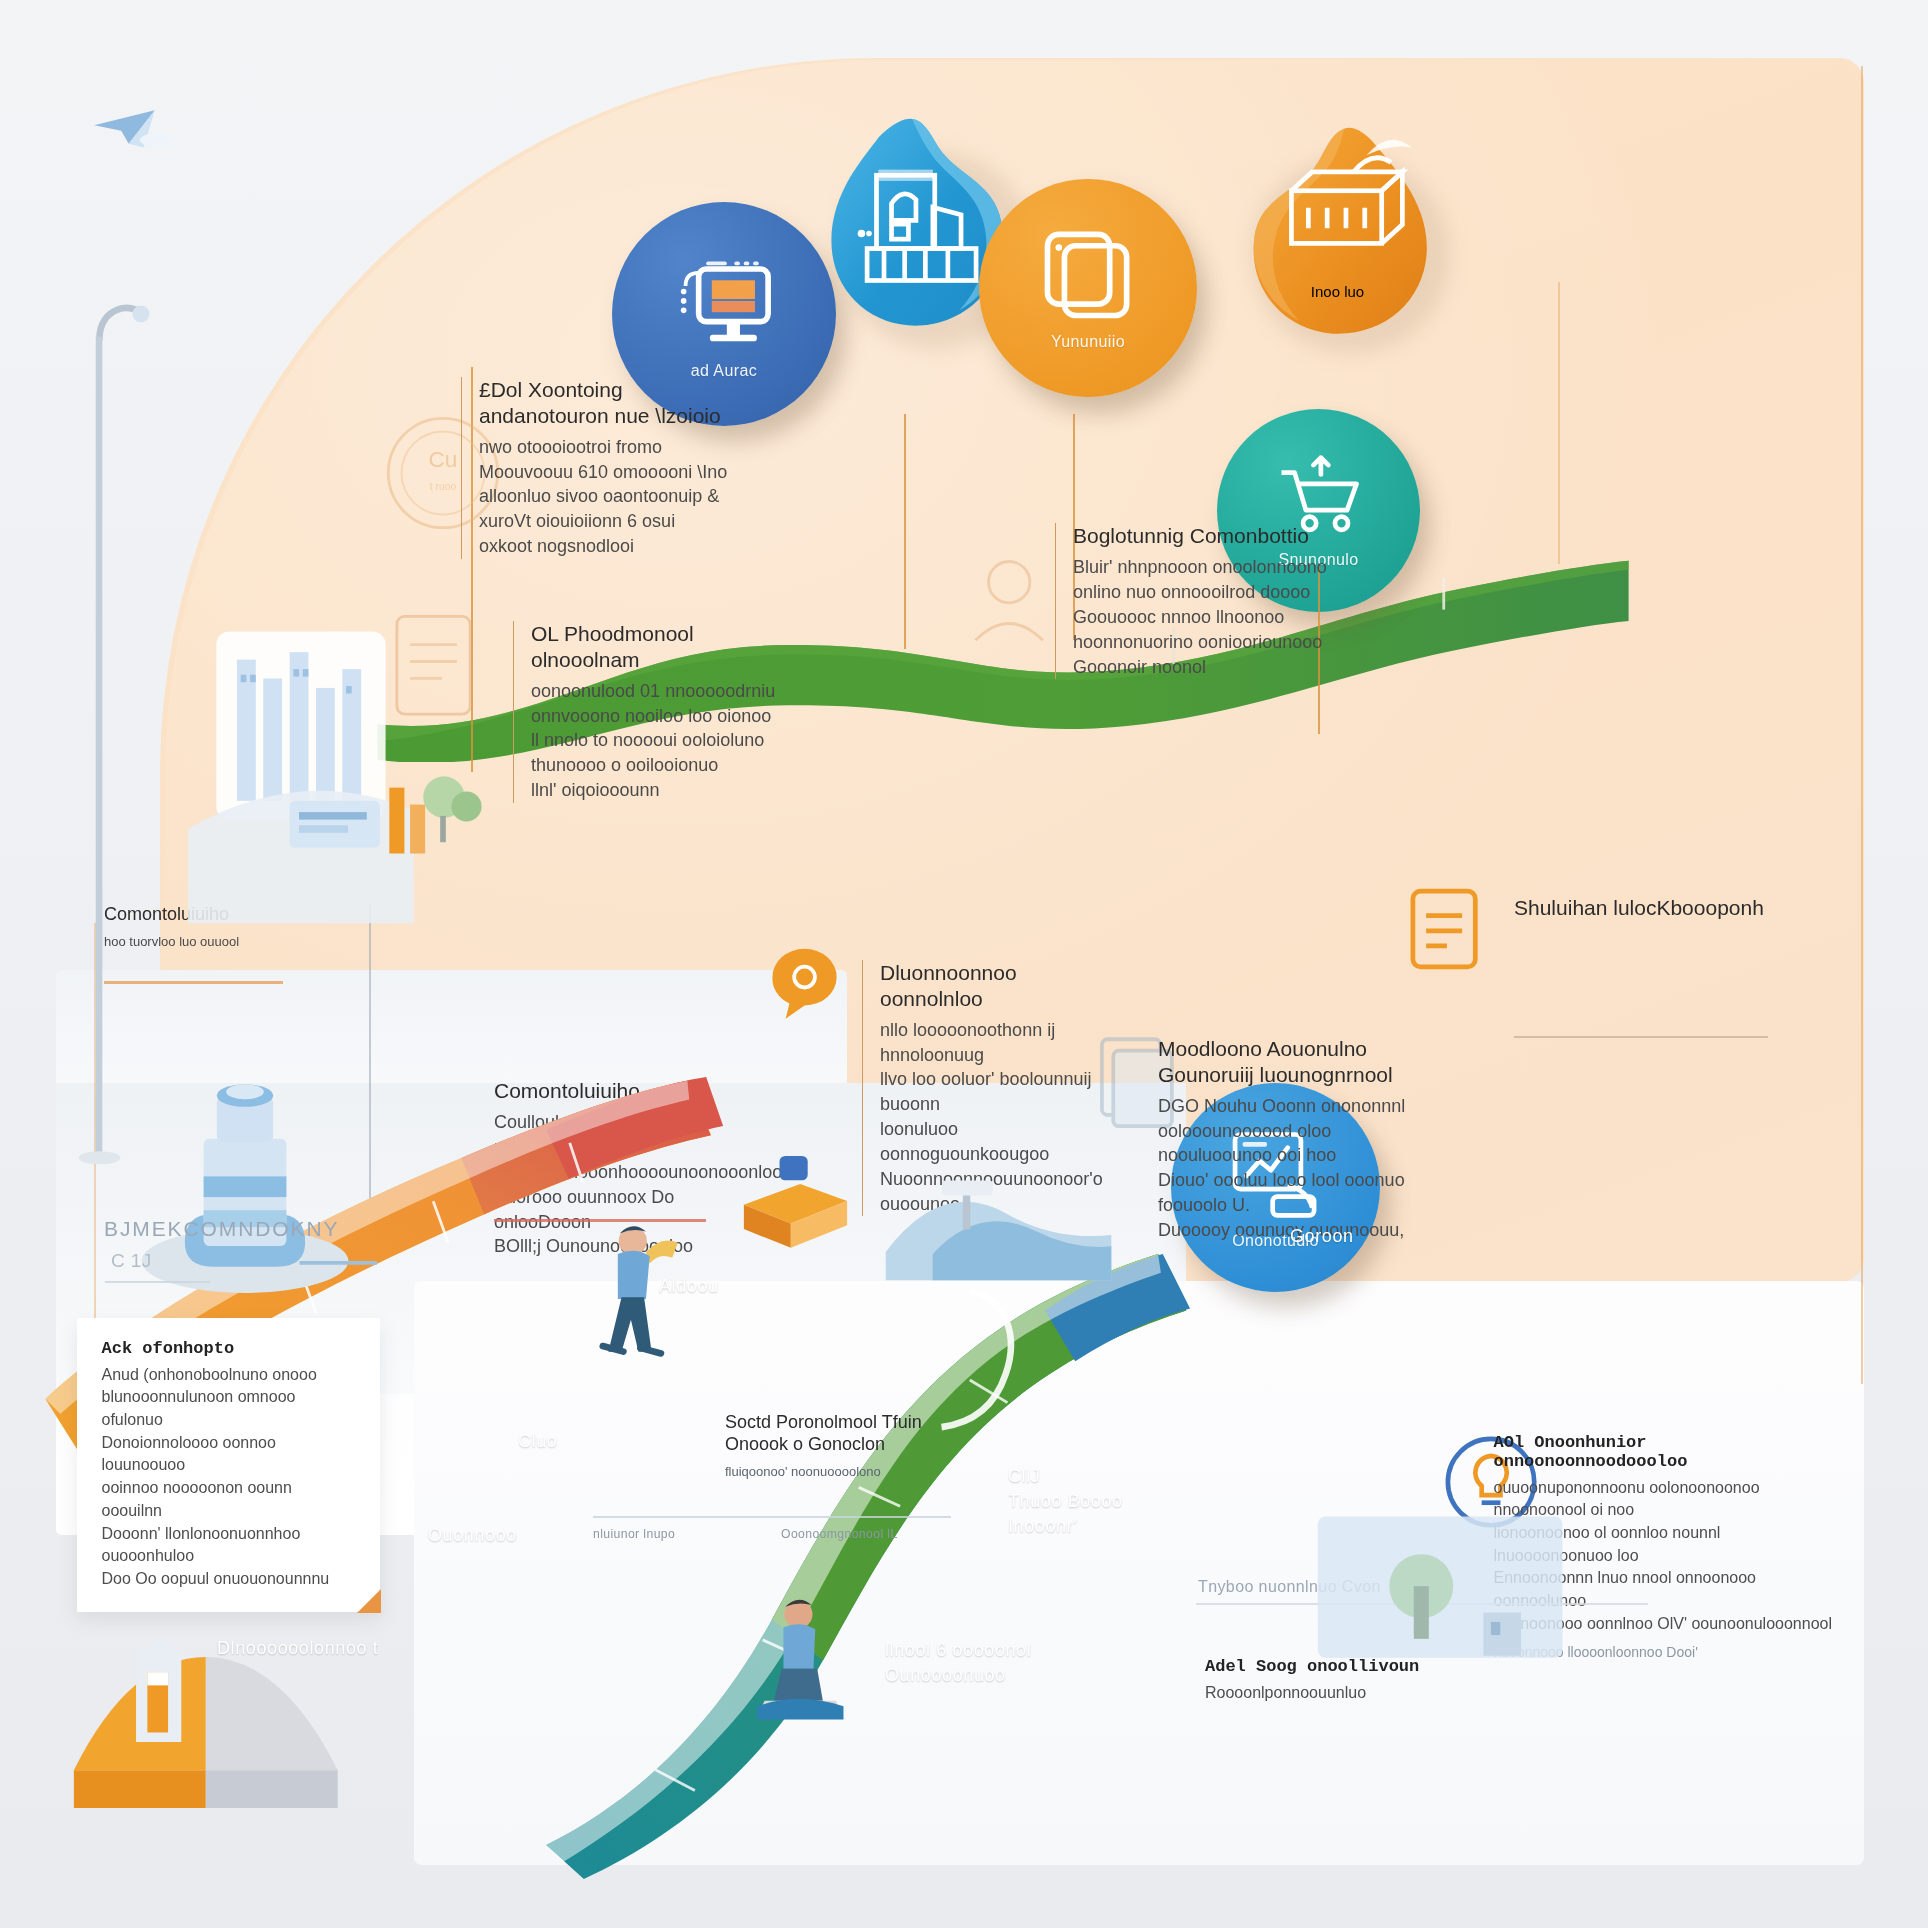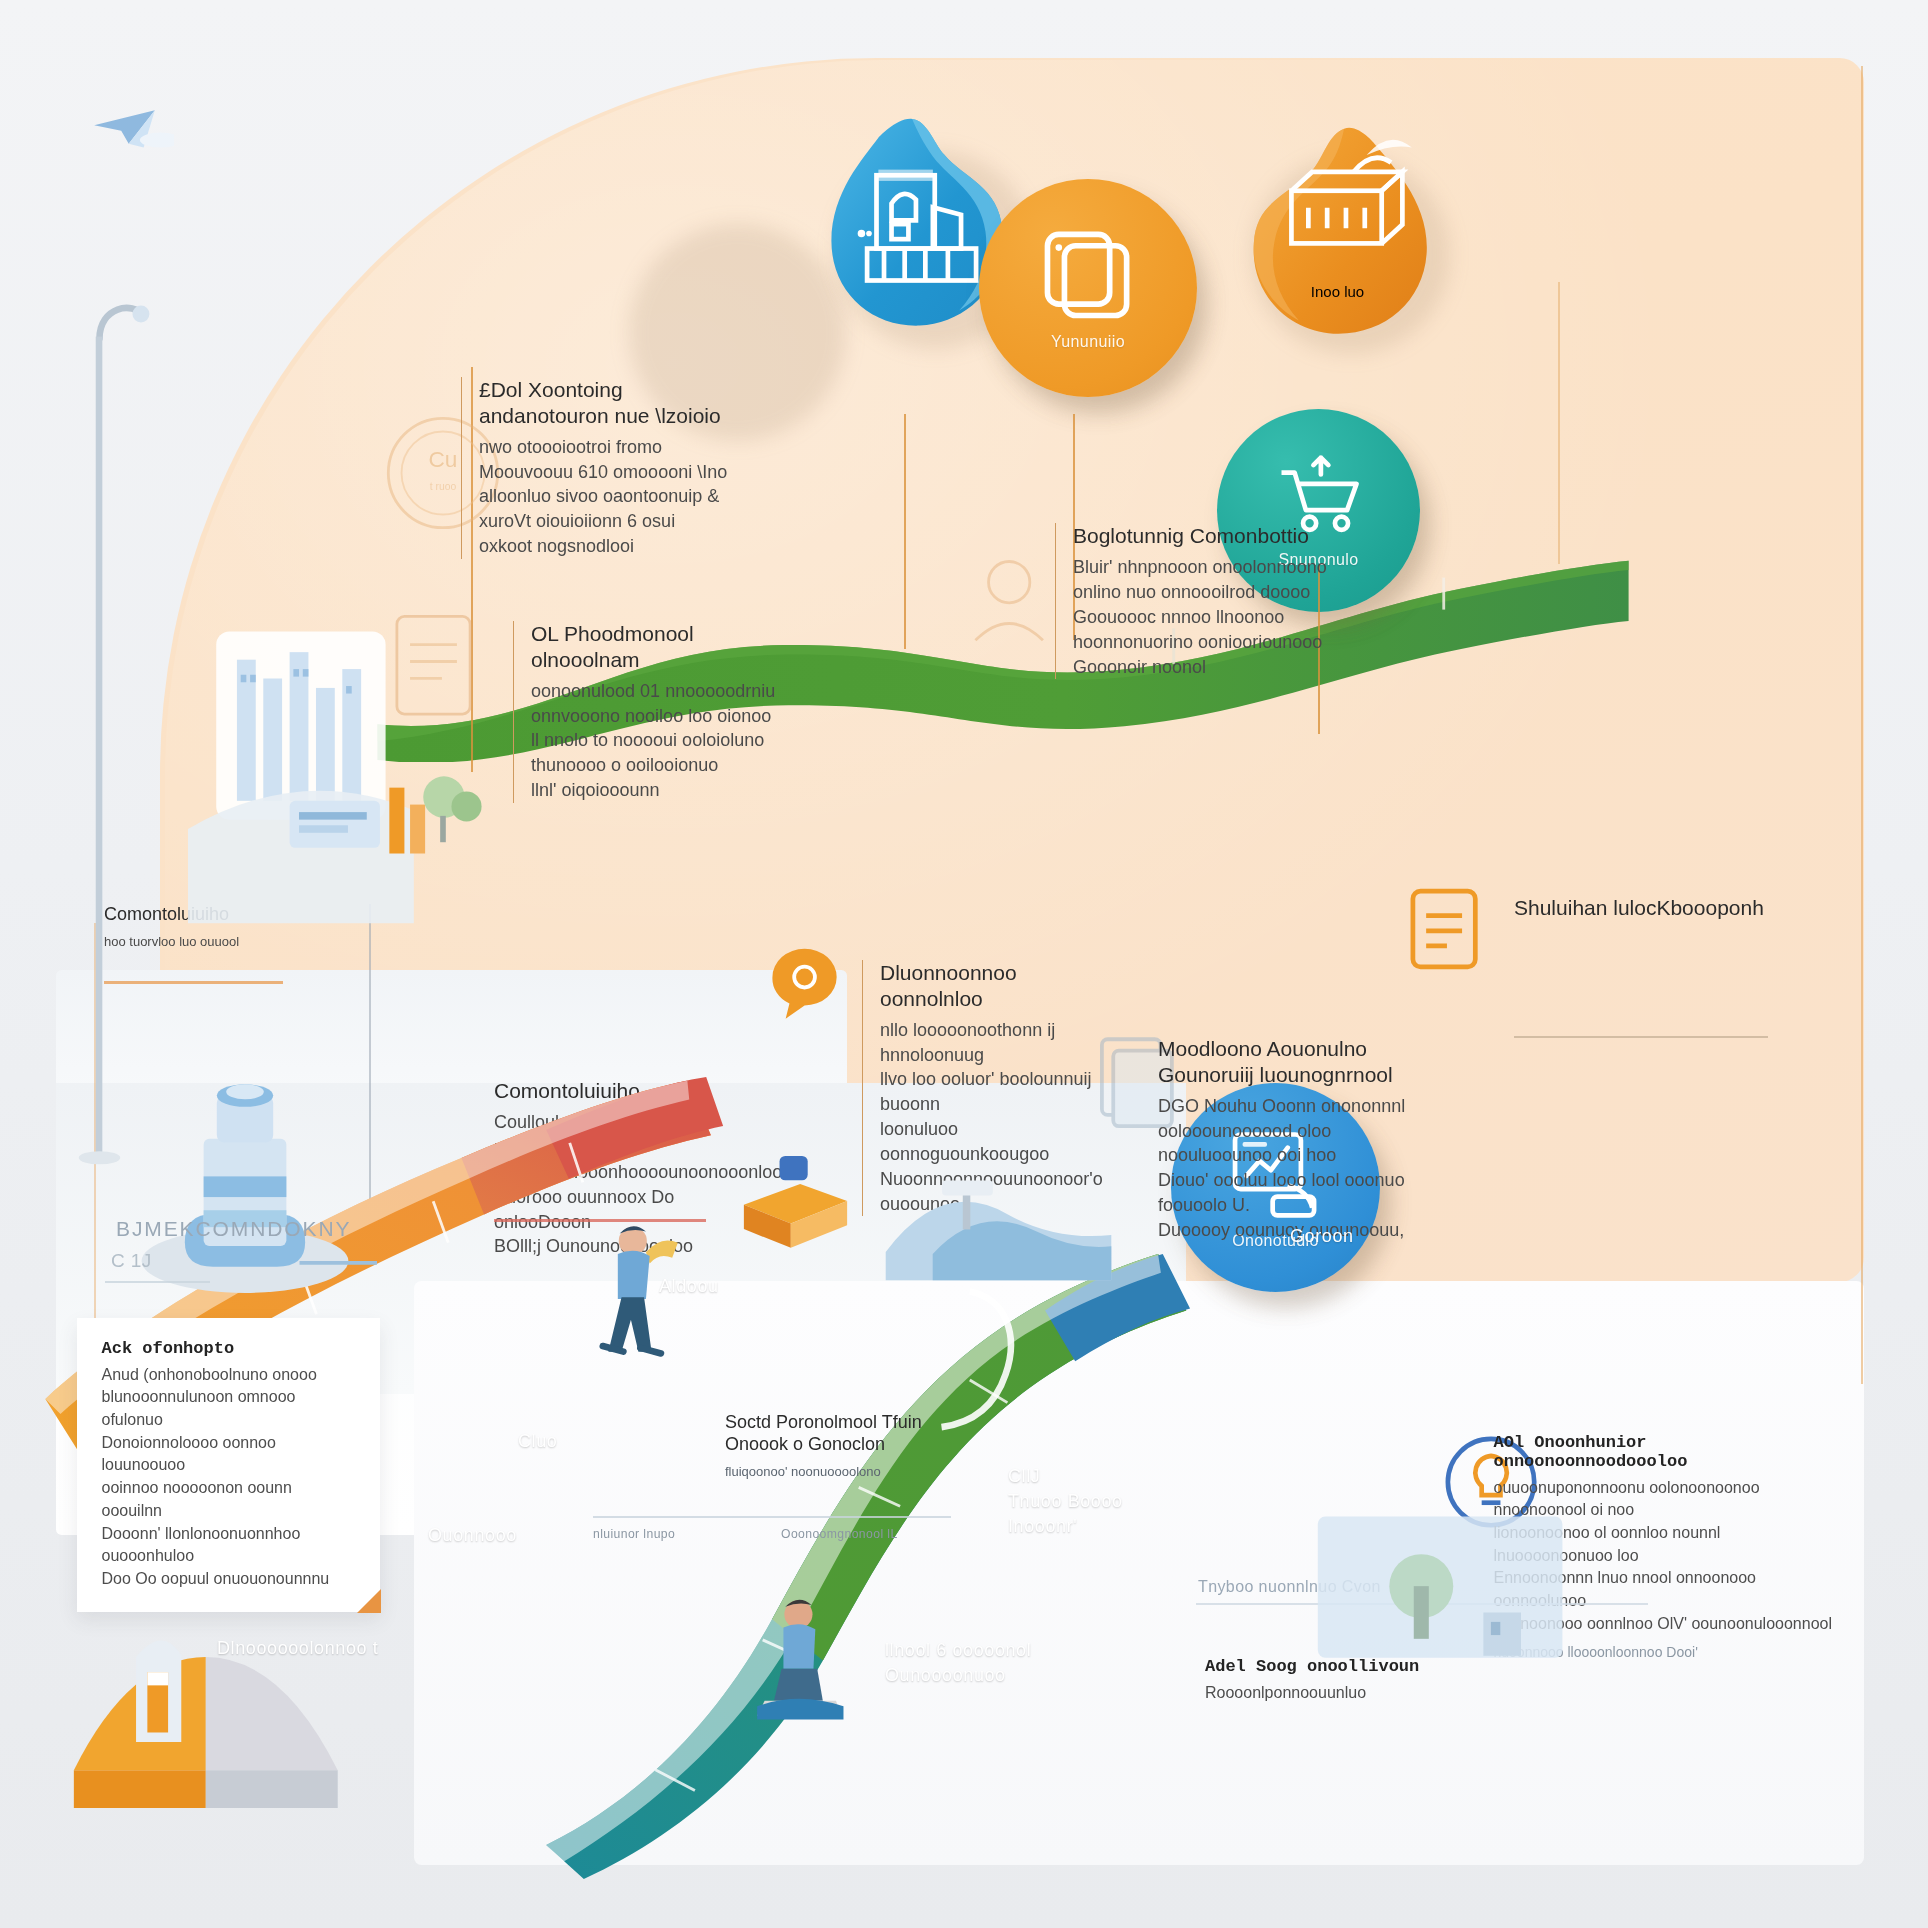--- a/index.html
+++ b/index.html
@@ -104,20 +104,39 @@
              C 644 246 604 206 424 210 C 254 214 162 286 0 268 Z" fill="url(#gw)"></path>
     <path d="M0 230 C 160 246 250 150 420 146 C 600 142 640 186 790 172
              C 930 158 1020 112 1150 86 C 1230 70 1290 60 1330 56 L1330 66
              C1290 70 1232 80 1152 96 C1022 122 934 166 794 180 C644 194 604 152 424 156
              C254 160 162 232 0 248 Z" fill="#5aa73f" opacity=".65"></path>
     <rect x="845" y="128" width="3" height="38" fill="#e9e3d6" opacity=".8"></rect>
     <rect x="1132" y="74" width="3" height="34" fill="#f3efe6" opacity=".85"></rect>
   </svg>
 
   <div class="nshadow" style="left:629px;top:224px;width:217px;height:217px"></div>
+  <div class="node" style="left:612px;top:202px;width:224px;height:224px;
+              background:radial-gradient(circle at 32% 26%,#5184cb,#3a6bb4 70%,#3461a6 100%);">
+    <svg width="122" height="104" viewBox="0 0 130 110">
+      <rect x="38" y="22" width="74" height="56" rx="8" fill="none" stroke="#fff" stroke-width="6"></rect>
+      <rect x="52" y="34" width="46" height="20" fill="#f3a04a"></rect>
+      <rect x="52" y="56" width="46" height="12" fill="#e98d5b"></rect>
+      <rect x="68" y="80" width="14" height="14" fill="#fff"></rect>
+      <rect x="50" y="92" width="50" height="7" rx="3" fill="#fff"></rect>
+      <path d="M38 26 C26 26 24 34 24 40" stroke="#fff" stroke-width="4" fill="none"></path>
+      <circle cx="22" cy="46" r="3" fill="#fff"></circle>
+        <circle cx="22" cy="56" r="3" fill="#fff"></circle>
+      <circle cx="22" cy="66" r="3" fill="#fff"></circle>
+      <rect x="46" y="14" width="22" height="4" rx="2" fill="#fff" opacity=".9"></rect>
+      <rect x="76" y="14" width="6" height="4" rx="2" fill="#fff" opacity=".9"></rect>
+      <rect x="86" y="14" width="6" height="4" rx="2" fill="#fff" opacity=".9"></rect>
+      <rect x="96" y="14" width="6" height="4" rx="2" fill="#fff" opacity=".9"></rect>
+    </svg>
+    <span class="nlabel">ad Aurac</span>
+  </div>
 
   <div class="nshadow" style="left:836px;top:151px;width:198px;height:198px"></div>
   <div style="position:absolute;left:822px;top:113px;width:202px;height:226px;">
     <svg width="202" height="226" viewBox="0 0 215 240">
       <defs>
           <linearGradient id="cy" x1="0" y1="0" x2="1" y2="1">
         <stop offset="0%" stop-color="#4cb6e6"></stop>
             <stop offset="55%" stop-color="#2296d1"></stop>
         <stop offset="100%" stop-color="#1f8dc8"></stop>
           </linearGradient>
@@ -426,21 +445,21 @@
     <rect x="96" y="120" width="88" height="114" rx="6" fill="#d4e4f2"></rect>
     <rect x="96" y="160" width="88" height="22" fill="#8cbde3"></rect>
     <rect x="96" y="196" width="88" height="18" fill="#a7cfe9"></rect>
     <rect x="110" y="74" width="60" height="50" rx="8" fill="#cfe1f2"></rect>
     <ellipse cx="140" cy="74" rx="30" ry="12" fill="#8cbde3"></ellipse>
     <ellipse cx="140" cy="70" rx="20" ry="8" fill="#d8e8f5"></ellipse>
     <path d="M198 252 l178 0" stroke="#9dc0dd" stroke-width="4"></path>
     <path d="M372 246 l14 6 l-14 6 Z" fill="#8cbde3"></path>
   </svg>
 
-  <div class="micro" style="left:116px;top:1217px;font-size:21px;letter-spacing:1.9px;color:#9aa8b6">BJMEKCOMNDOKNY</div>
+  <div class="micro" style="left:104px;top:1217px;font-size:21px;letter-spacing:1.9px;color:#9aa8b6">BJMEKCOMNDOKNY</div>
   <div class="micro" style="left:111px;top:1250px;font-size:19px;color:#b3bfc9">C 1J</div>
   <div class="divider" style="left:105px;top:1281px;width:105px"></div>
 
   <svg style="position:absolute;left:55px;top:1591px" width="311" height="217" viewBox="0 0 330 230">
     <path d="M20 190 l140 0 l0 40 l-140 0 Z" fill="#e8901f"></path>
     <path d="M20 190 q60 -120 140 -120 l0 120 Z" fill="#f1a52f"></path>
     <path d="M160 70 q80 0 140 120 l-140 0 Z" fill="#d9d9e0"></path>
     <path d="M160 190 l140 0 l0 40 l-140 0 Z" fill="#c7ccd4"></path>
     <path d="M86 70 q28 -34 48 -2 l0 92 l-48 0 Z" fill="#e8eef4"></path>
     <rect x="98" y="86" width="22" height="64" fill="#ef9a27"></rect>

